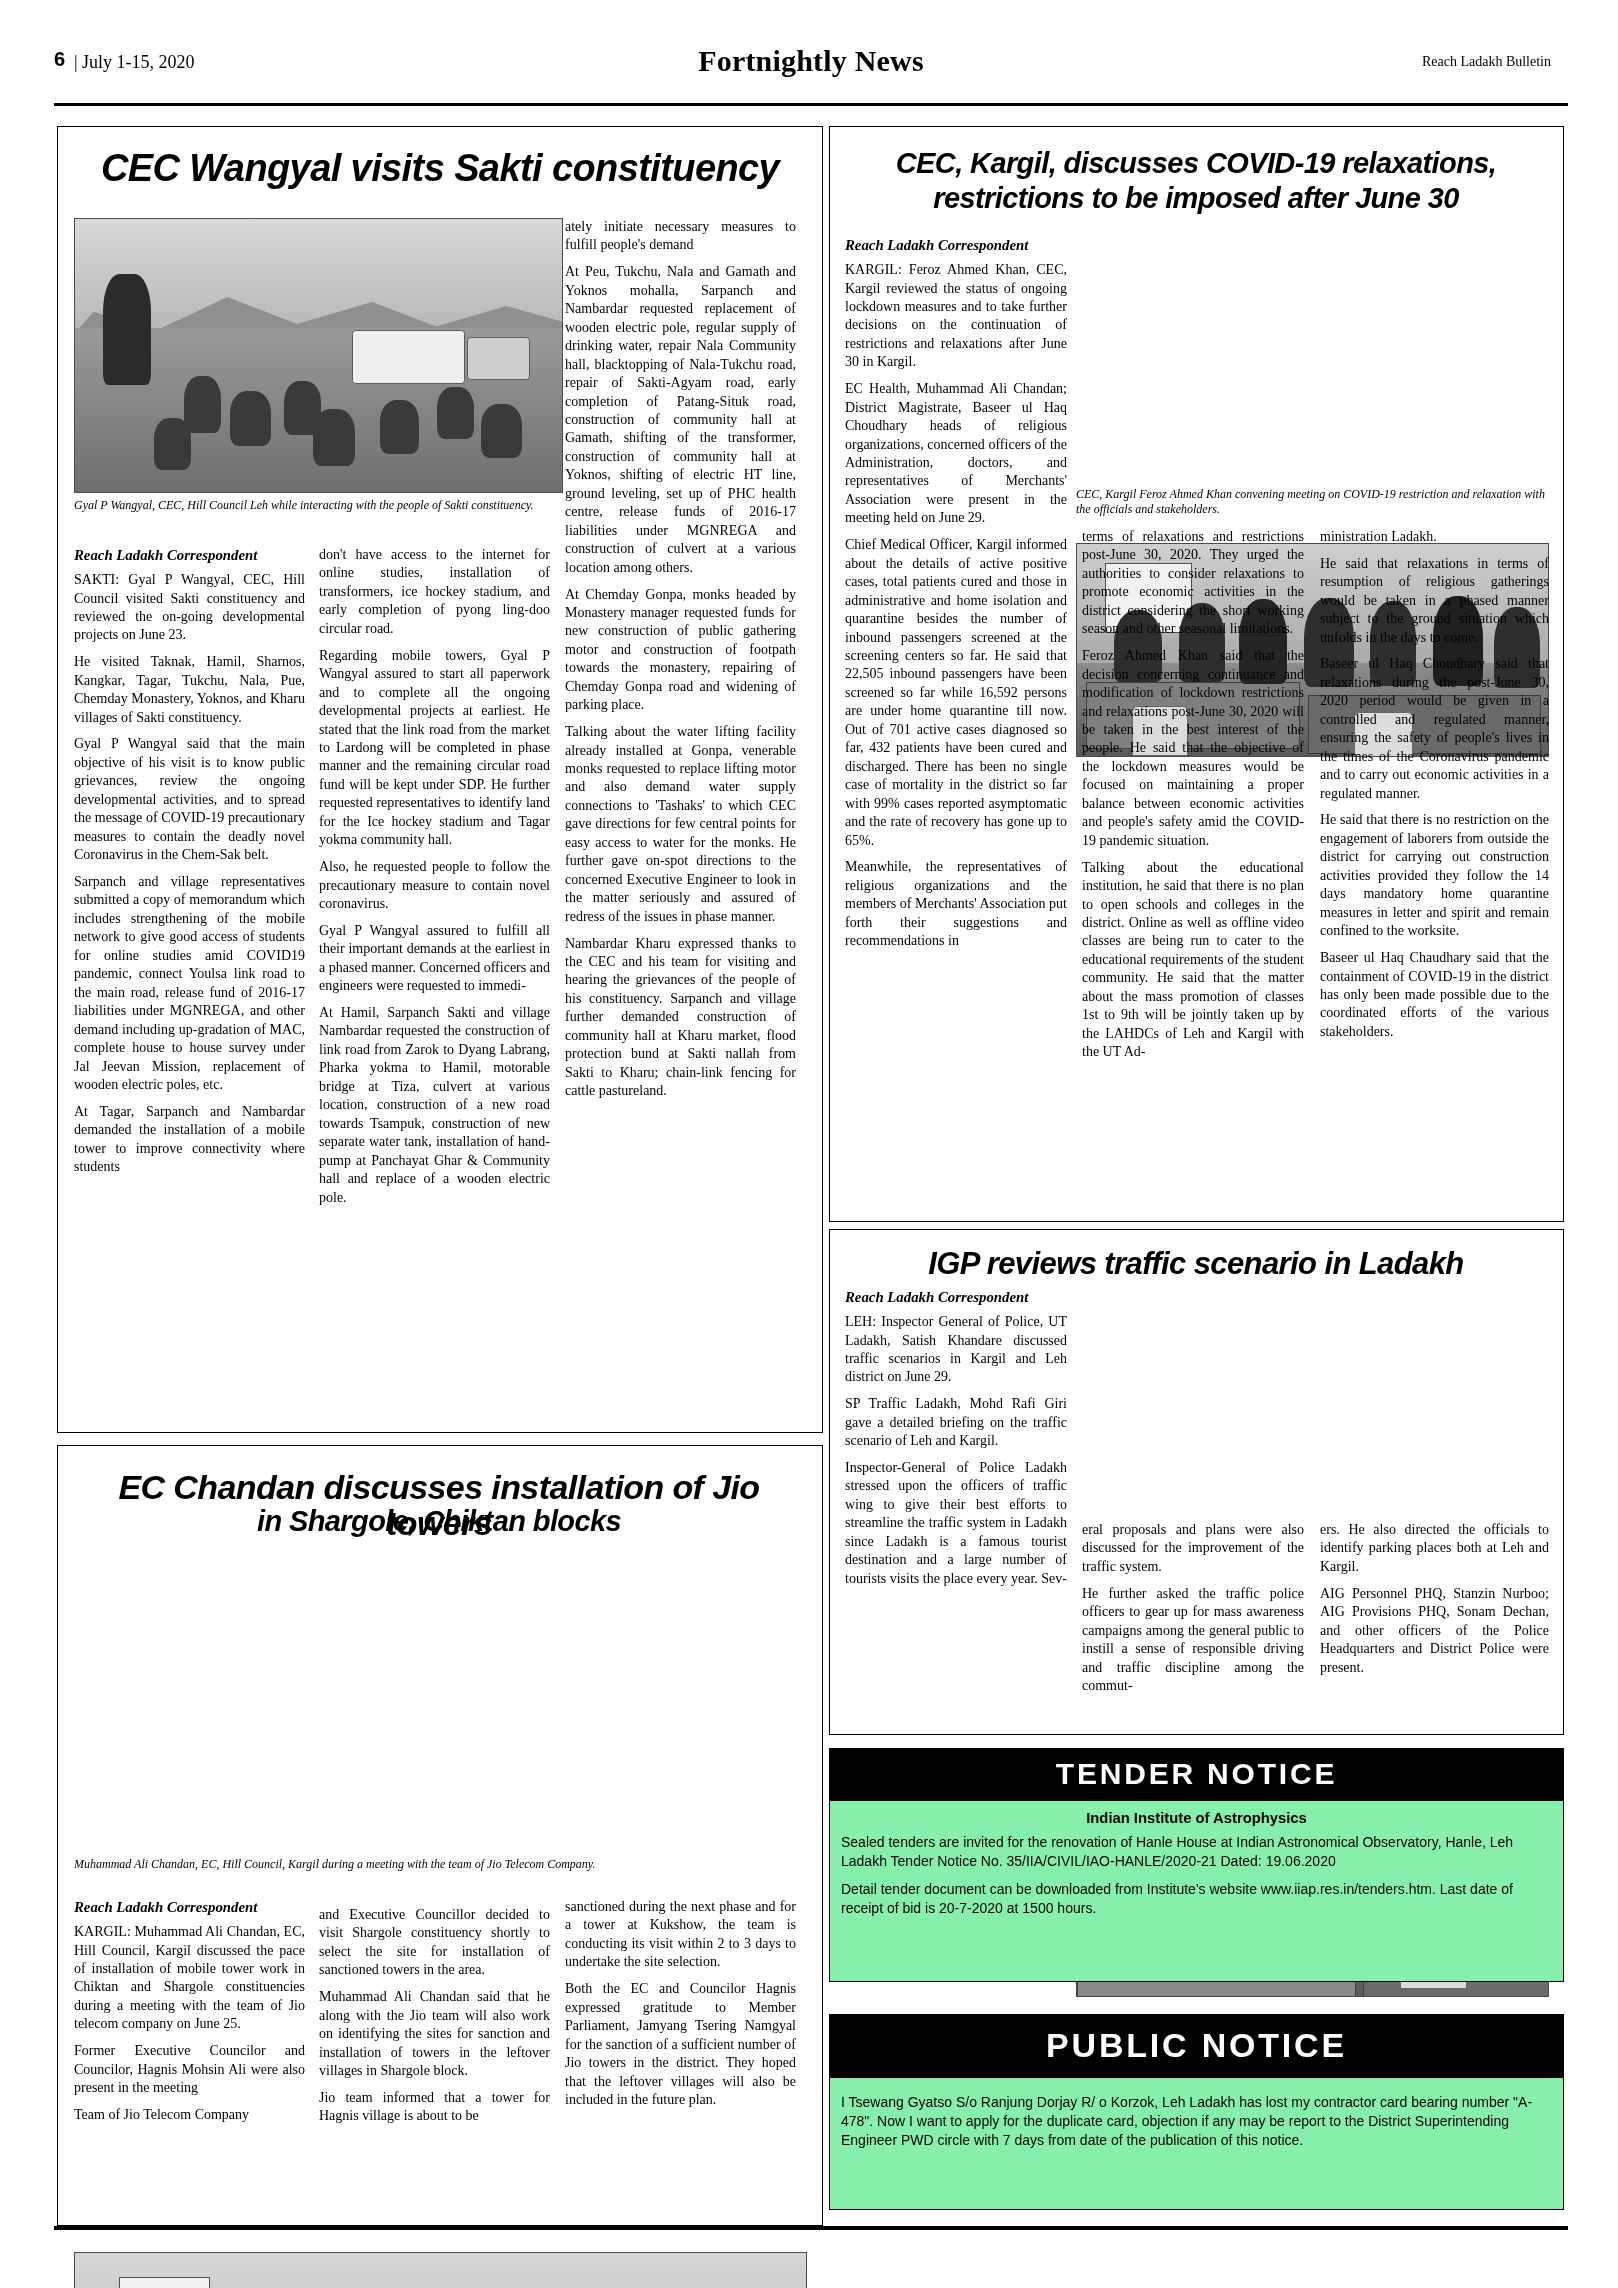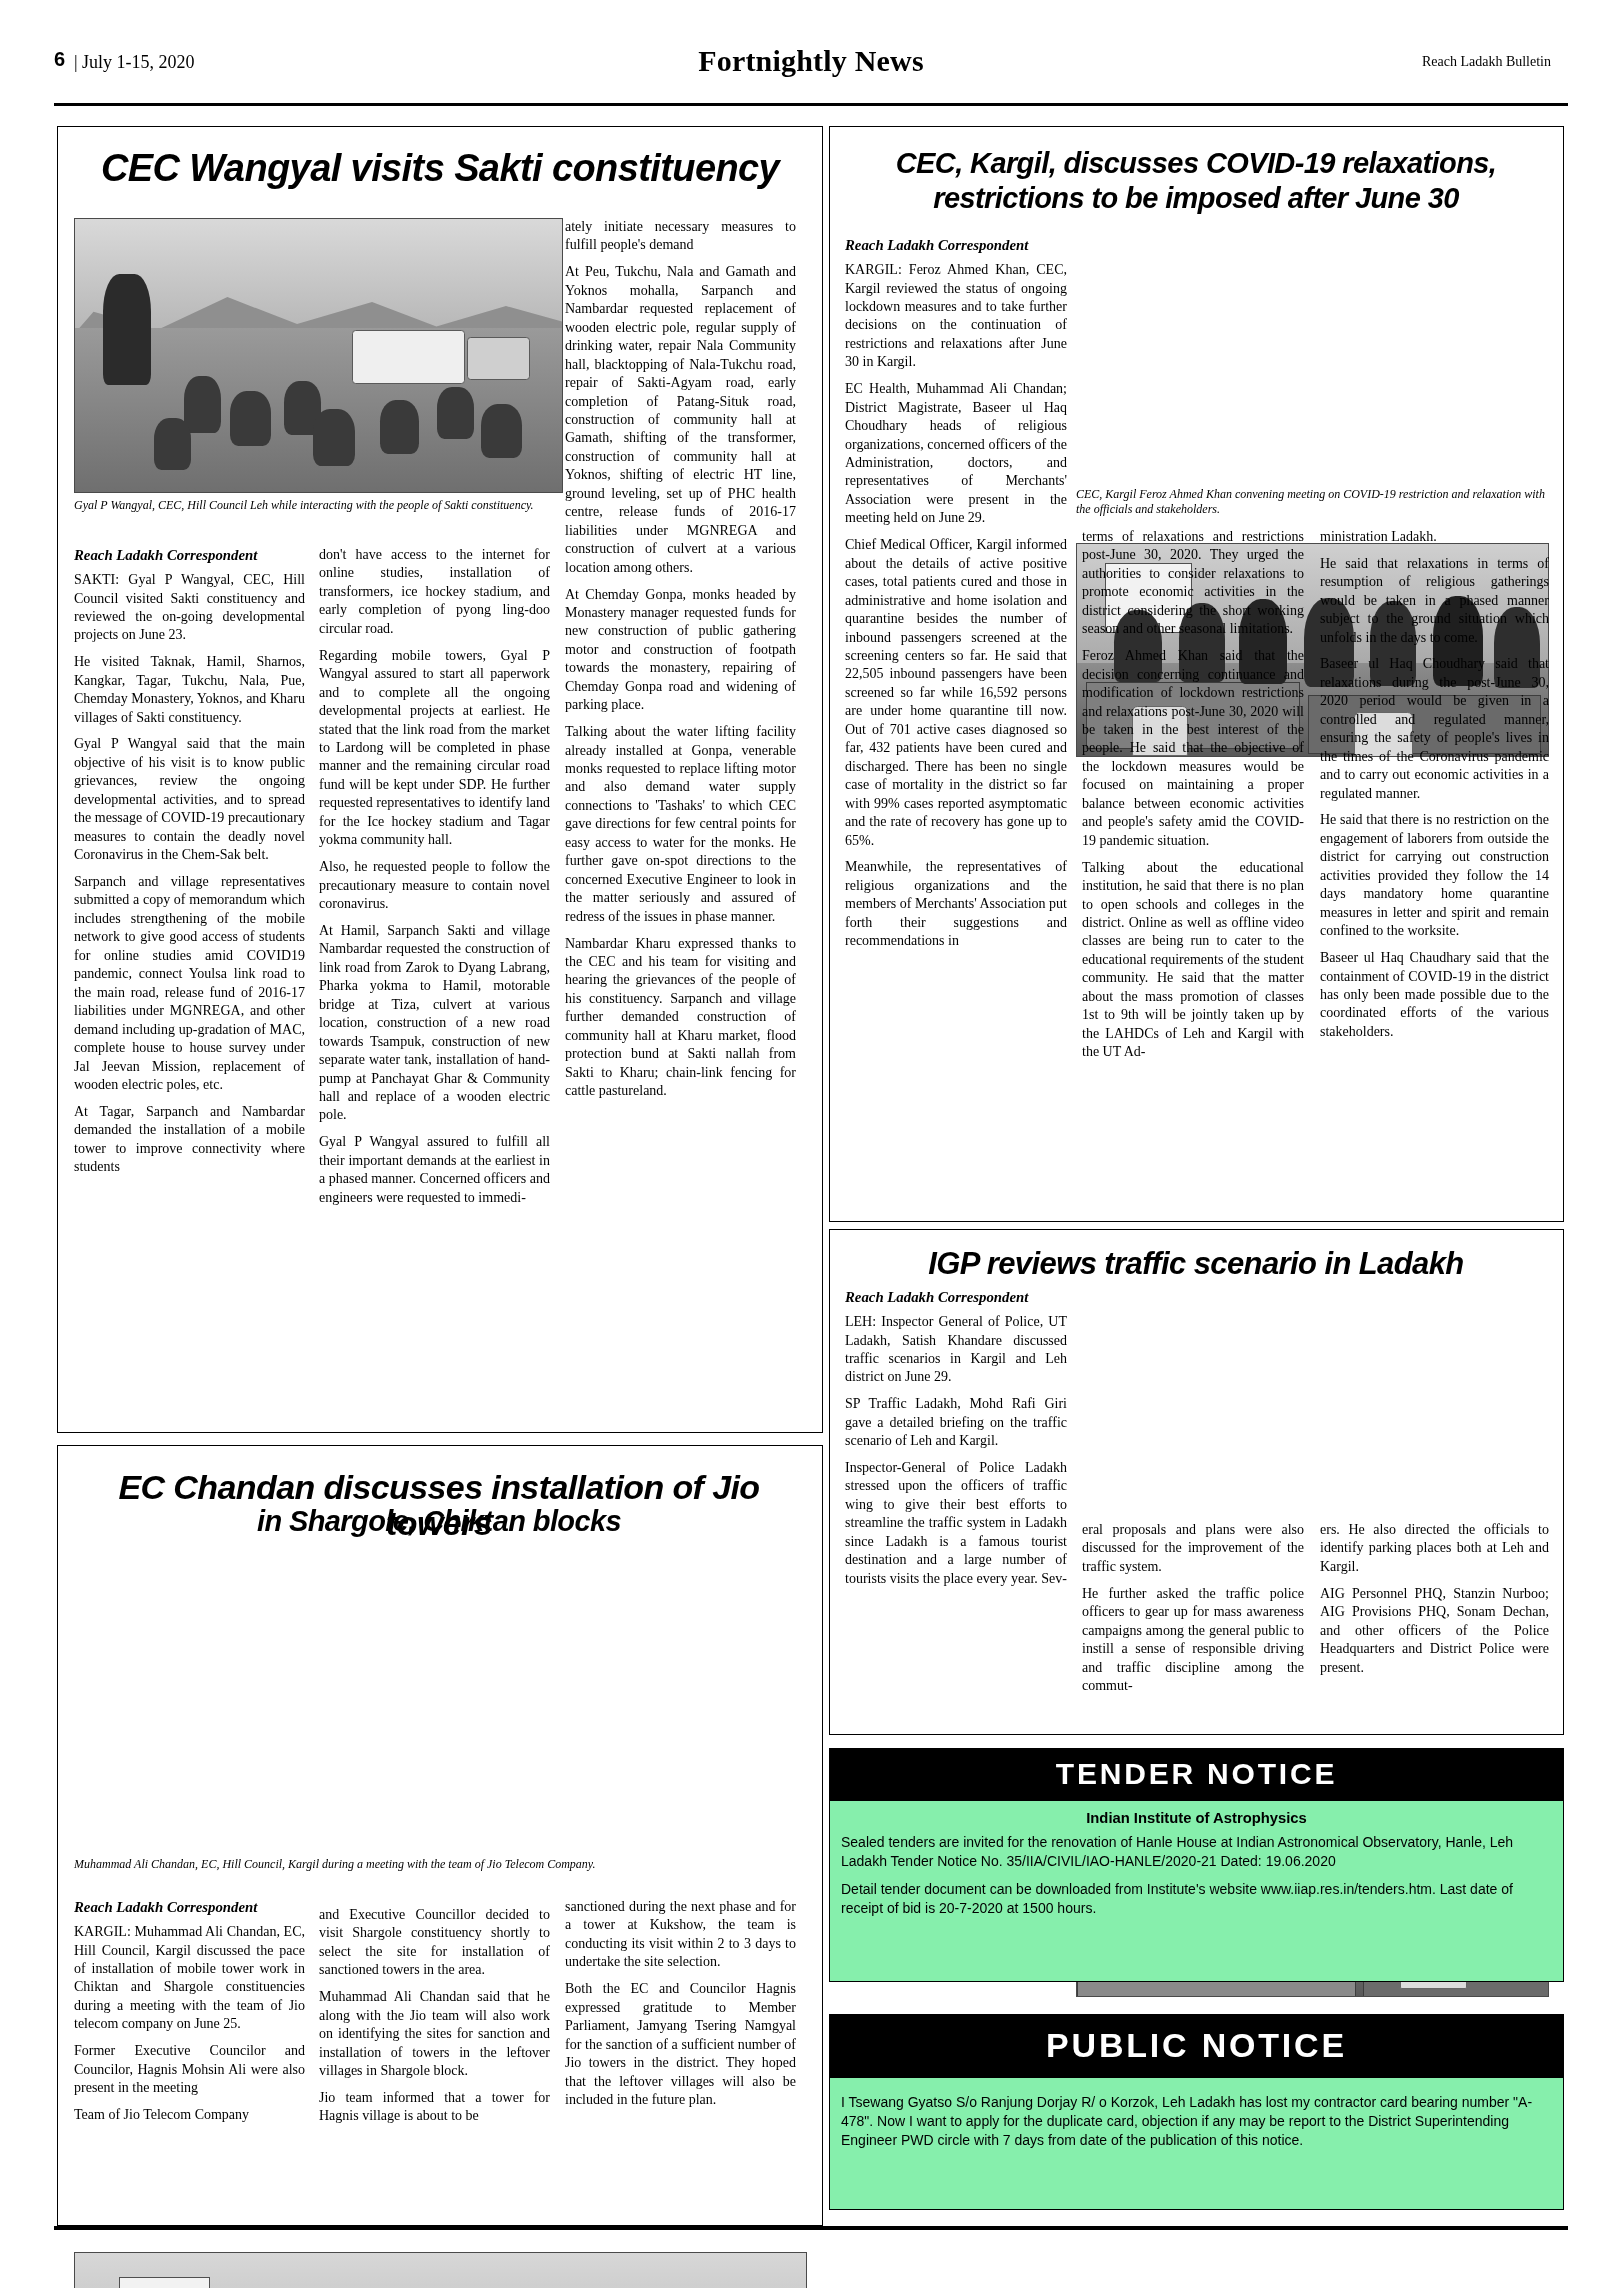--- a/index.html
+++ b/index.html
@@ -254,22 +254,22 @@
     <p>SAKTI: Gyal P Wangyal, CEC, Hill Council visited Sakti constituency and reviewed the on-going developmental projects on June 23.</p>
     <p>He visited Taknak, Hamil, Sharnos, Kangkar, Tagar, Tukchu, Nala, Pue, Chemday Monastery, Yoknos, and Kharu villages of Sakti constituency.</p>
     <p>Gyal P Wangyal said that the main objective of his visit is to know public grievances, review the ongoing developmental activities, and to spread the message of COVID-19 precautionary measures to contain the deadly novel Coronavirus in the Chem-Sak belt.</p>
     <p>Sarpanch and village representatives submitted a copy of memorandum which includes strengthening of the mobile network to give good access of students for online studies amid COVID19 pandemic, connect Youlsa link road to the main road, release fund of 2016-17 liabilities under MGNREGA, and other demand including up-gradation of MAC, complete house to house survey under Jal Jeevan Mission, replacement of wooden electric poles, etc.</p>
     <p>At Tagar, Sarpanch and Nambardar demanded the installation of a mobile tower to improve connectivity where students</p>
   </div>
   <div style="position:absolute; left:319px; top:546px; width:231px; height:868px;" class="body-col">
     <p>don't have access to the internet for online studies, installation of transformers, ice hockey stadium, and early completion of pyong ling-doo circular road.</p>
     <p>Regarding mobile towers, Gyal P Wangyal assured to start all paperwork and to complete all the ongoing developmental projects at earliest. He stated that the link road from the market to Lardong will be completed in phase manner and the remaining circular road fund will be kept under SDP. He further requested representatives to identify land for the Ice hockey stadium and Tagar yokma community hall.</p>
     <p>Also, he requested people to follow the precautionary measure to contain novel coronavirus.</p>
+    <p>Gyal P Wangyal assured to fulfill all their important demands at the earliest in a phased manner. Concerned officers and engineers were requested to immedi-</p>
     <p>At Hamil, Sarpanch Sakti and village Nambardar requested the construction of link road from Zarok to Dyang Labrang, Pharka yokma to Hamil, motorable bridge at Tiza, culvert at various location, construction of a new road towards Tsampuk, construction of new separate water tank, installation of hand-pump at Panchayat Ghar &amp; Community hall and replace of a wooden electric pole.</p>
-    <p>Gyal P Wangyal assured to fulfill all their important demands at the earliest in a phased manner. Concerned officers and engineers were requested to immedi-</p>
   </div>
   <div style="position:absolute; left:565px; top:218px; width:231px; height:1196px;" class="body-col">
     <p>ately initiate necessary measures to fulfill people's demand</p>
     <p>At Peu, Tukchu, Nala and Gamath and Yoknos mohalla, Sarpanch and Nambardar requested replacement of wooden electric pole, regular supply of drinking water, repair Nala Community hall, blacktopping of Nala-Tukchu road, repair of Sakti-Agyam road, early completion of Patang-Situk road, construction of community hall at Gamath, shifting of the transformer, construction of community hall at Yoknos, shifting of electric HT line, ground leveling, set up of PHC health centre, release funds of 2016-17 liabilities under MGNREGA and construction of culvert at a various location among others.</p>
     <p>At Chemday Gonpa, monks headed by Monastery manager requested funds for new construction of public gathering motor and construction of footpath towards the monastery, repairing of Chemday Gonpa road and widening of parking place.</p>
     <p>Talking about the water lifting facility already installed at Gonpa, venerable monks requested to replace lifting motor and also demand water supply connections to 'Tashaks' to which CEC gave directions for few central points for easy access to water for the monks. He further gave on-spot directions to the concerned Executive Engineer to look in the matter seriously and assured of redress of the issues in phase manner.</p>
     <p>Nambardar Kharu expressed thanks to the CEC and his team for visiting and hearing the grievances of the people of his constituency. Sarpanch and village further demanded construction of community hall at Kharu market, flood protection bund at Sakti nallah from Sakti to Kharu; chain-link fencing for cattle pastureland.</p>
   </div>
 
   <div class="frame" style="left:829px; top:126px; width:735px; height:1096px;">

